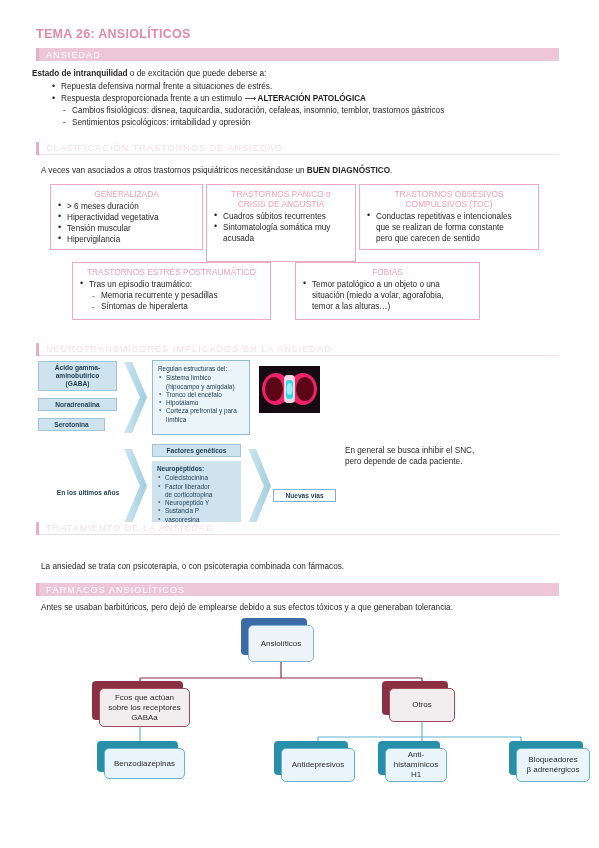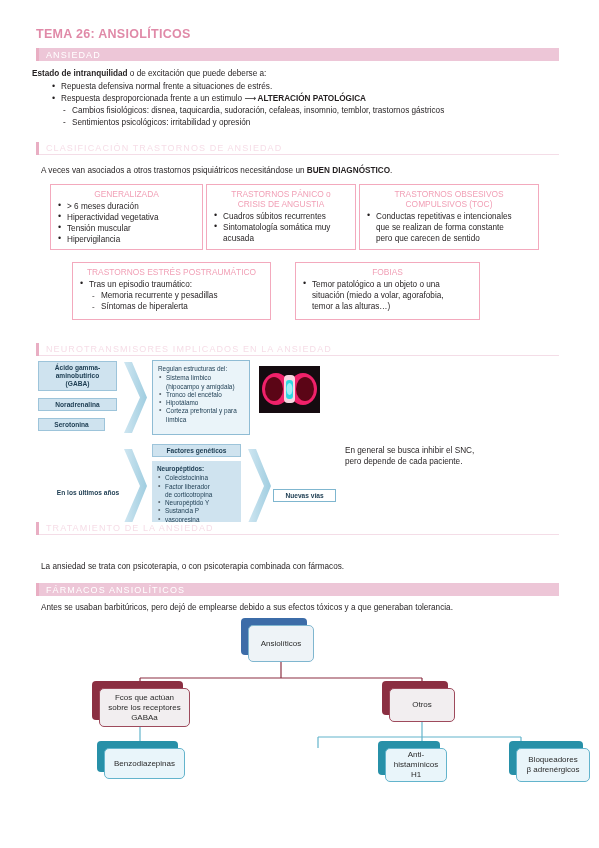--- a/index.html
+++ b/index.html
@@ -155,21 +155,21 @@
   <div class="pbox" style="left:50px; top:184px; width:153px; height:66px;">
     <div class="ttl"><span>GENERALIZADA</span></div>
     <ul>
       <li><span>&gt; 6 meses duración</span></li>
       <li><span>Hiperactividad vegetativa</span></li>
       <li><span>Tensión muscular</span></li>
       <li><span>Hipervigilancia</span></li>
     </ul>
   </div>
 
-  <div class="pbox" style="left:206px; top:184px; width:150px; height:66px;">
+  <div class="pbox" style="left:206px; top:184px; width:150px; height:78px;">
     <div class="ttl" style="white-space:pre-line;"><span>TRASTORNOS PÁNICO o
 CRISIS DE ANGUSTIA</span></div>
     <ul>
       <li><span>Cuadros súbitos recurrentes</span></li>
       <li><span>Sintomatología somática muy</span></li>
       <li class="cont"><span>acusada</span></li>
     </ul>
   </div>
 
   <div class="pbox" style="left:359px; top:184px; width:180px; height:66px;">
@@ -343,20 +343,26 @@
       </div>
   </div>
 
   <div class="node teal" style="left:104px; top:748px; width:81px; height:31px;">
     <div class="shadow"></div>
     <div class="face">
         <span>Benzodiazepinas</span>
       </div>
   </div>
 
+  <div class="node teal" style="left:281px; top:748px; width:74px; height:34px;">
+    <div class="shadow"></div>
+    <div class="face">
+        <span>Antidepresivos</span>
+      </div>
+  </div>
 
   <div class="node teal" style="left:385px; top:748px; width:62px; height:34px; white-space:pre-line;">
     <div class="shadow"></div>
     <div class="face"><span>Anti-
 histamínicos
 H1</span></div>
   </div>
 
   <div class="node teal" style="left:484px; top:748px; width:74px; height:34px; white-space:pre-line;margin-left:32px;">
     <div class="shadow"></div>

